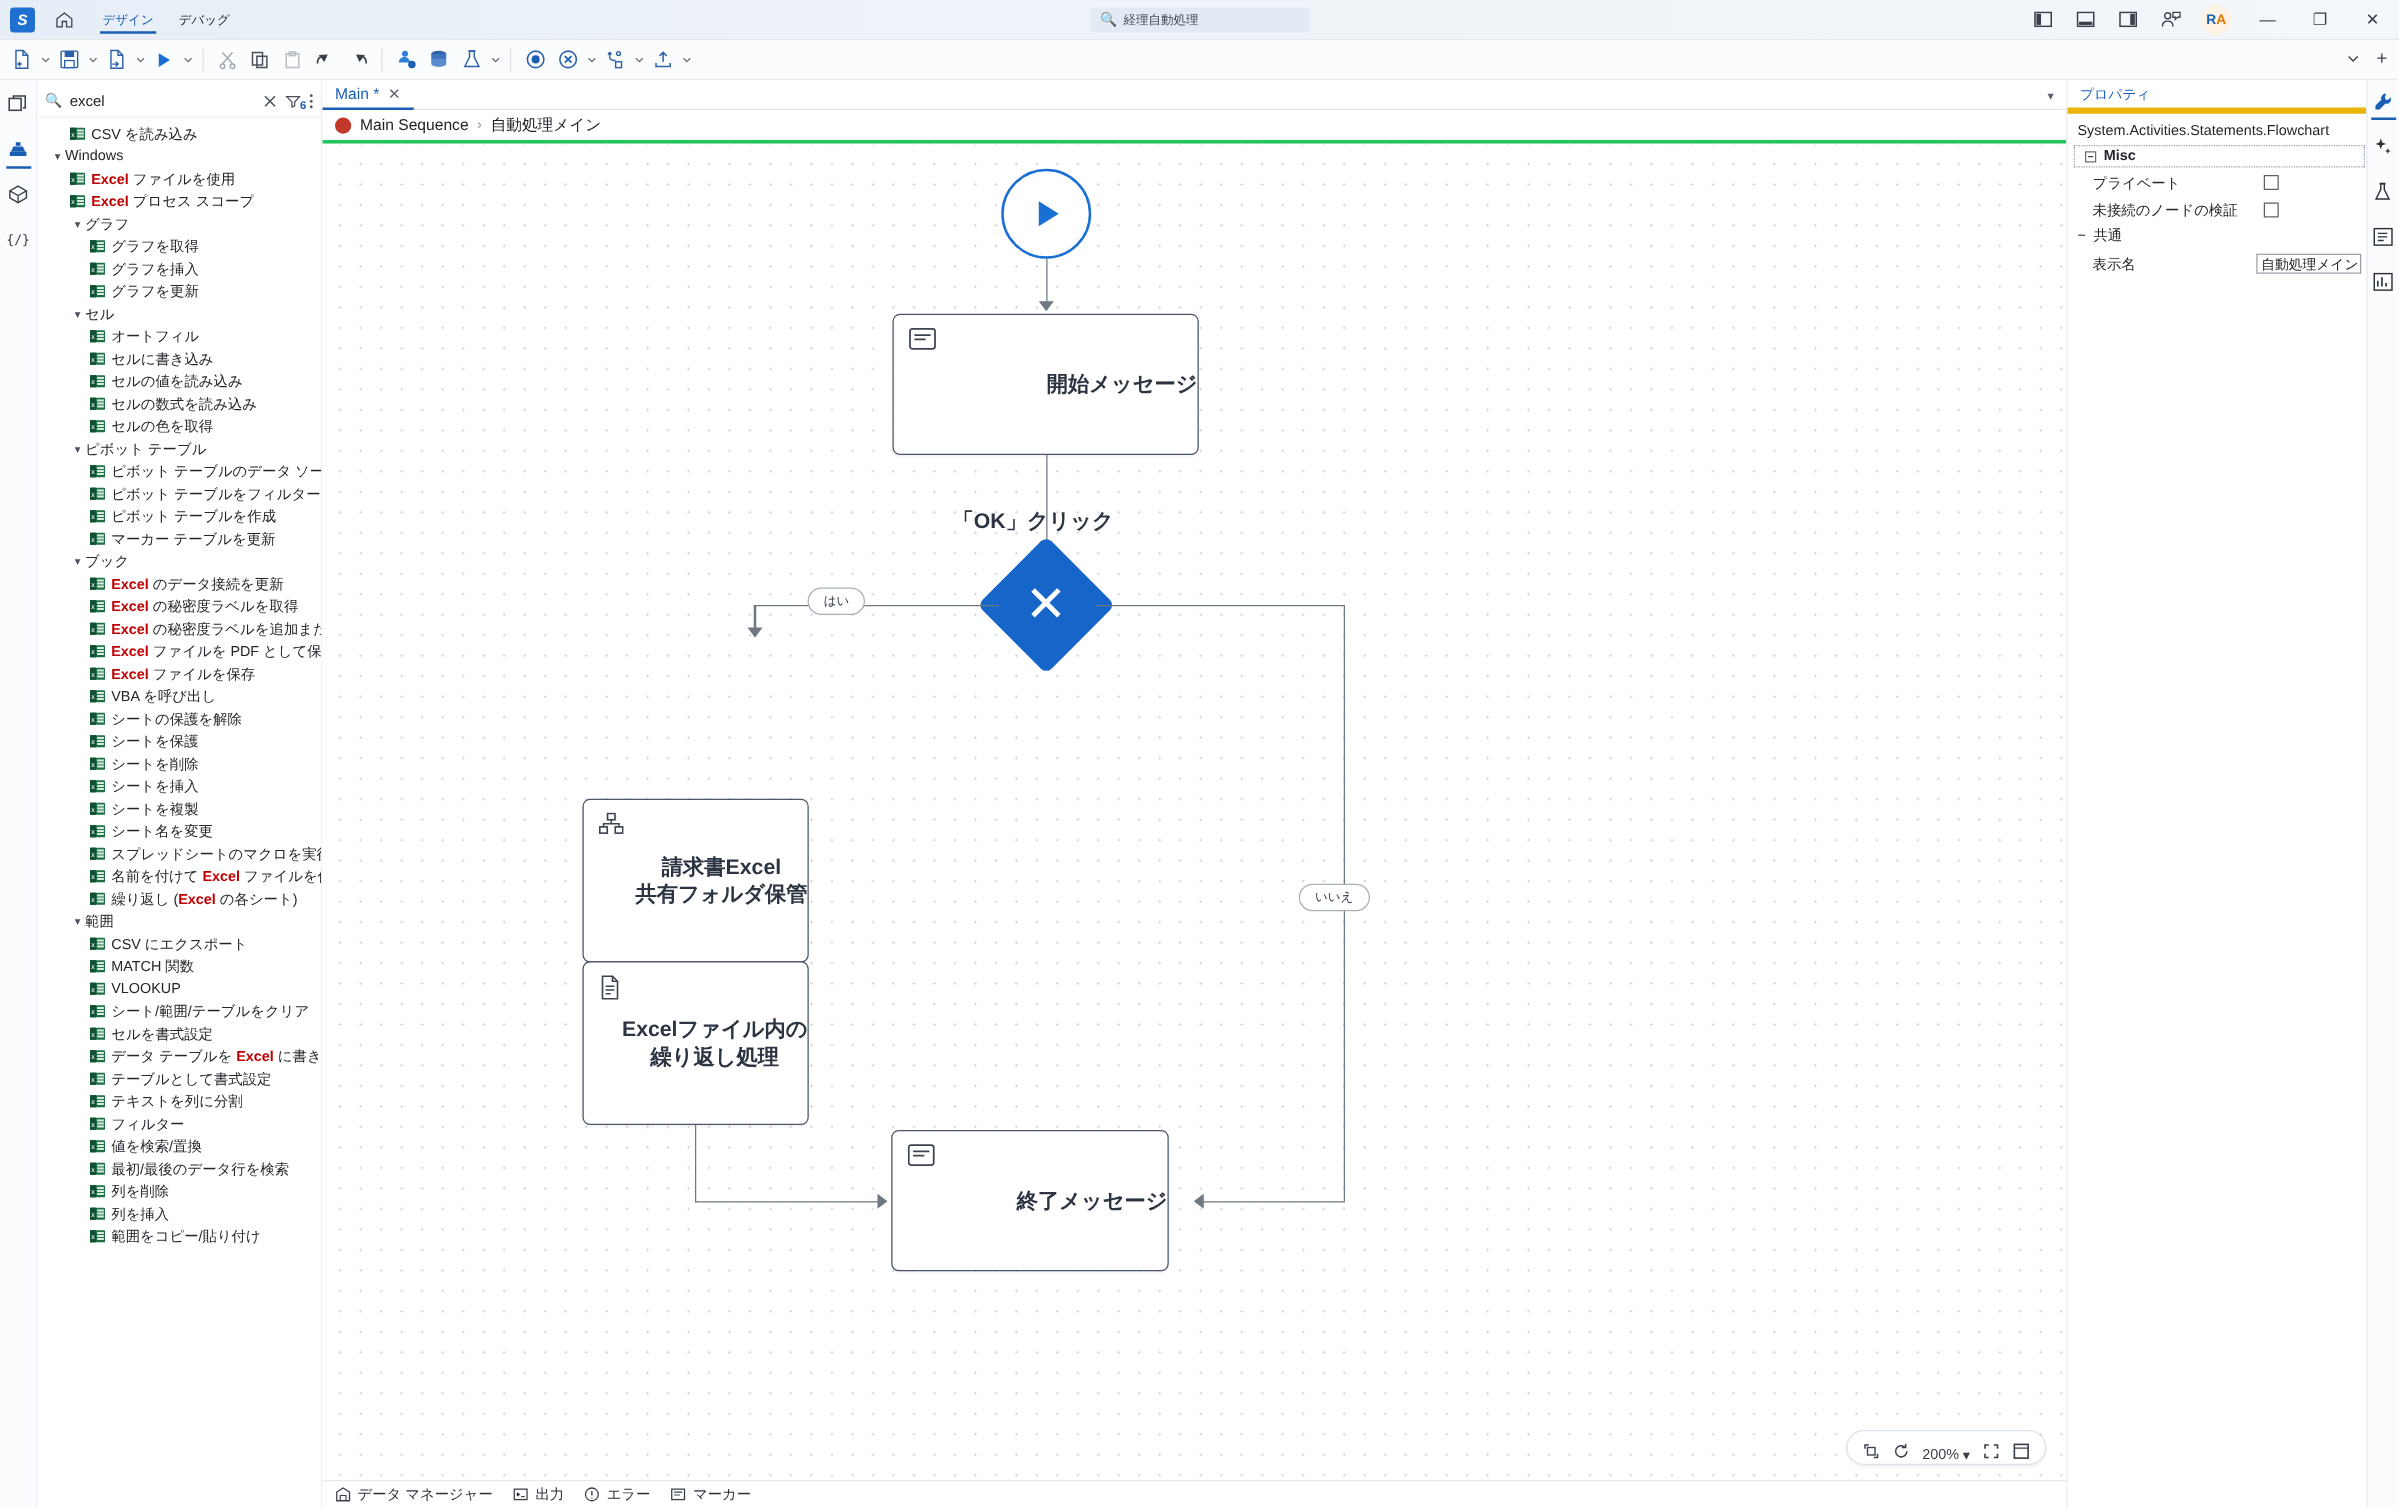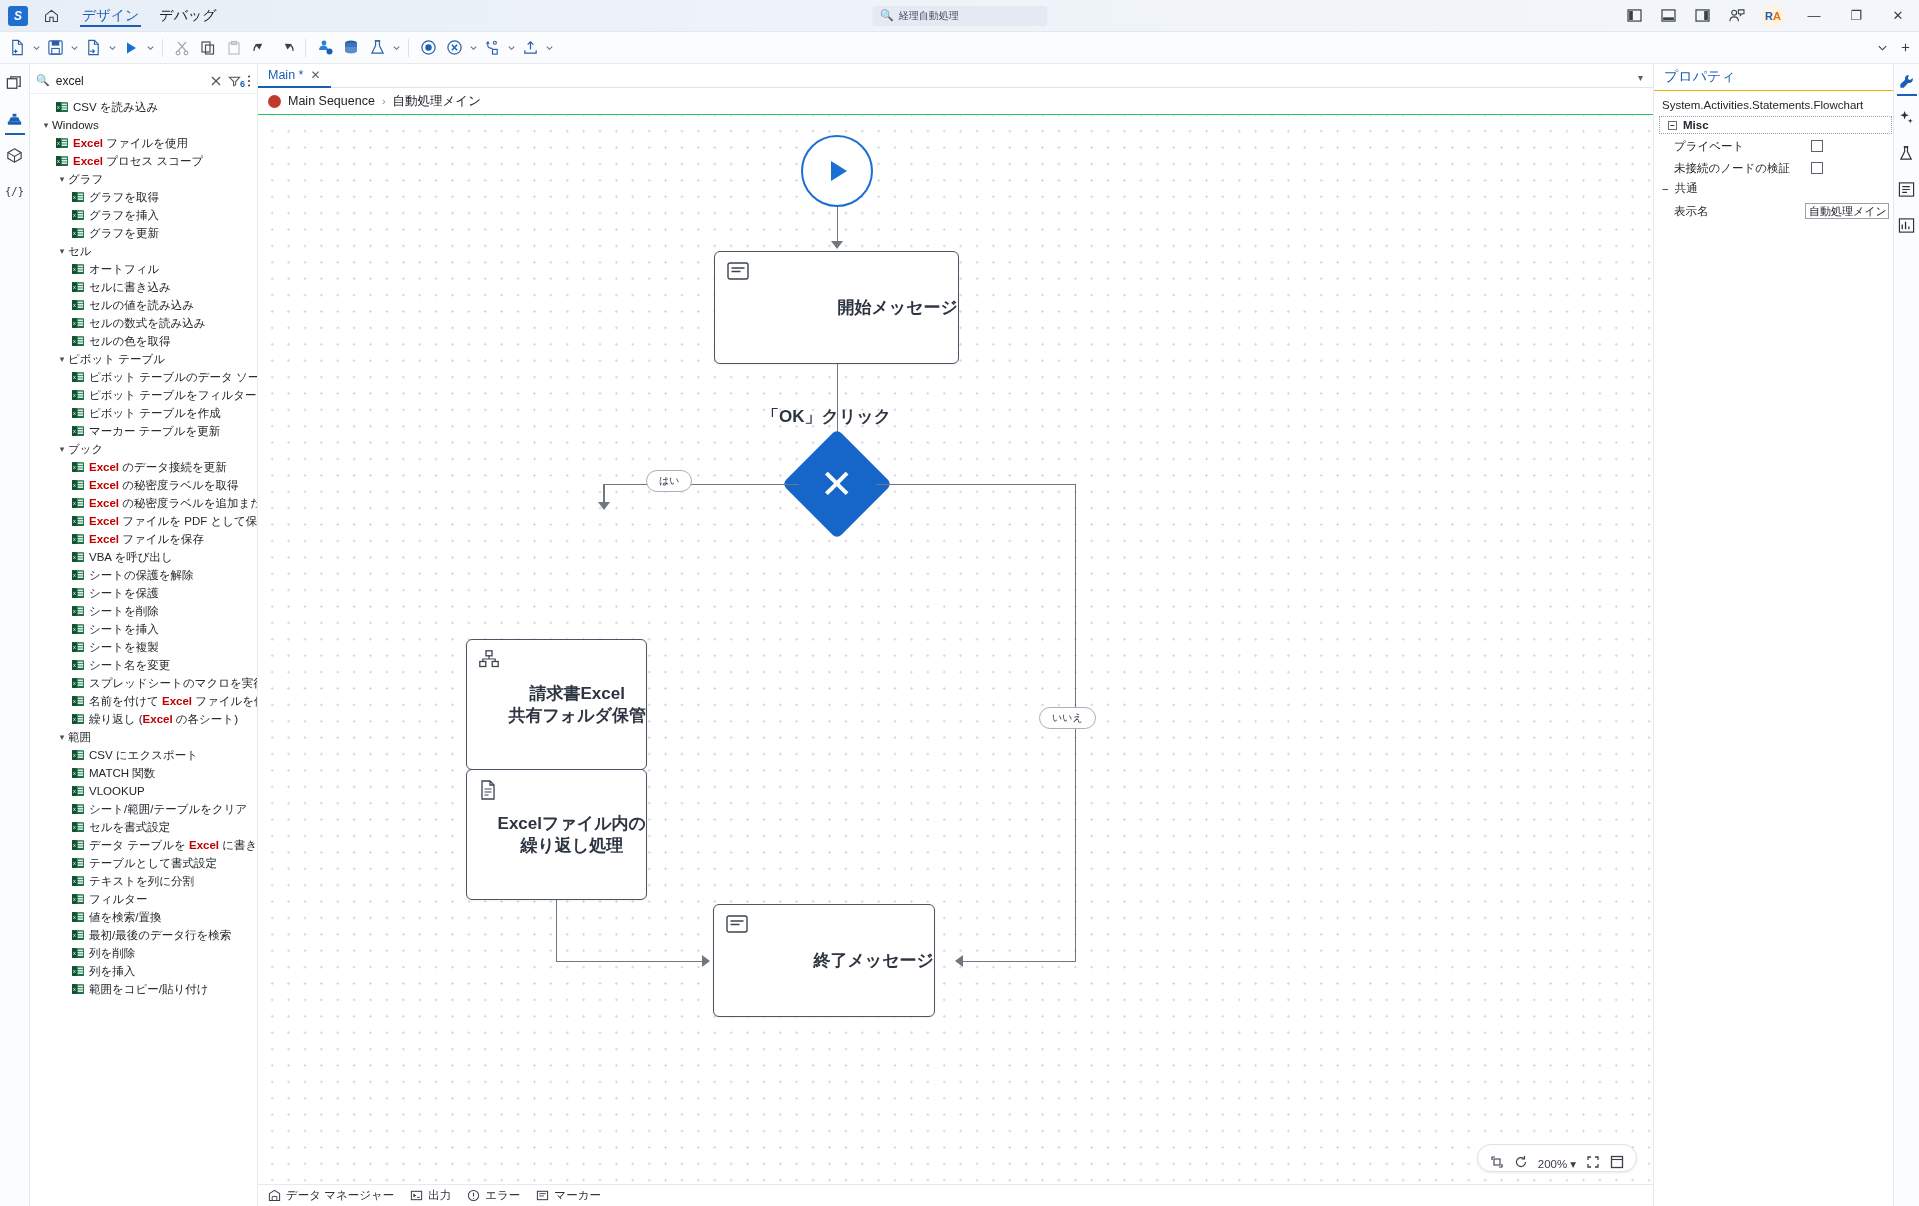--- a/index.html
+++ b/index.html
@@ -19,21 +19,21 @@
     border-bottom: 1px solid #e3e8ee;
   }
   .tb-logo {
     width: 20px; height: 20px; margin-left: 8px; border-radius: 3px;
     background: #1f6fd0; color: #fff; font-size: 12px; font-weight: bold;
     display: flex; align-items: center; justify-content: center; font-style: italic;
   }
   .tb-home { width: 30px; height: 28px; display:flex; align-items:center; justify-content:center; margin-left:8px;}
   .tb-menu { display: flex; align-items: center; height: 100%; margin-left: 6px; }
   .tb-menu-item {
-    font-size: 14px; color: #20242a; padding: 0 10px; height: 100%;
+    font-size: 10px; color: #20242a; padding: 0 10px; height: 100%;
     display: flex; align-items: center; position: relative; cursor: default;
   }
   .tb-menu-item.active { color: #1a5fb4; }
   .tb-menu-item.active::after {
     content: ""; position: absolute; left: 8px; right: 8px; bottom: 4px; height: 2px; background: #1a5fb4;
   }
   .tb-search {
     position: absolute; left: 50%; transform: translateX(-50%);
     width: 175px; height: 20px; background: #e3eaf3; border-radius: 3px;
     display: flex; align-items: center; gap: 5px; padding: 0 8px;
@@ -92,21 +92,21 @@
 
   
   .center { flex: 1; display: flex; flex-direction: column; min-width: 0; background: #fff; }
   .tabstrip { height: 24px; display: flex; align-items: flex-end; border-bottom: 1px solid #e0e5ea; background:#fff; position:relative;}
   .tab {
     height: 24px; display: flex; align-items: center; gap: 7px; padding: 0 10px;
     font-size: 12.5px; color: #1a5fb4; border-bottom: 2px solid #1a5fb4; position: relative; top:1px;
   }
   .tab .x { font-size: 12px; color: #5b6views; color:#5b6169; }
   .tabstrip .chev-right { position: absolute; right: 10px; bottom: 4px; color:#5a6068; font-size:10px;}
-  .breadcrumb { height: 27px; display: flex; align-items: center; gap: 7px; padding-left: 10px; font-size: 12.5px; color: #20242a; border-bottom: 1px solid #22c55e;}
+  .breadcrumb { height: 27px; display: flex; align-items: center; gap: 7px; padding-left: 10px; font-size: 12.5px; color: #20242a; border-bottom: 3px solid #22c55e;}
   .bc-dot { width: 13px; height: 13px; border-radius: 50%; background: #c0392b; }
   .bc-sep { color: #8a9099; font-size: 11px; }
 
   .canvas {
     flex: 1; position: relative; min-height: 0;
     background-color: #ffffff;
     background-image: radial-gradient(circle, #d3d8de 1px, transparent 1.1px);
     background-size: 16.4px 16.4px; background-position: 6px 8px;
     overflow: hidden;
   }
@@ -155,21 +155,21 @@
   .zoombar .zv { display: flex; align-items: center; gap: 3px; }
 
   .statusbar {
     height: 22px; min-height: 22px; border-top: 1px solid #e6eaef; background: #fff;
     display: flex; align-items: center; gap: 16px; padding-left: 10px; font-size: 11.5px; color: #2b3038;
   }
   .sb-item { display: flex; align-items: center; gap: 5px; }
 
   
   .props { width: 240px; background: #fff; border-left: 1px solid #e6eaef; display: flex; flex-direction: column; }
-  .props-title { height: 27px; display: flex; align-items: center; padding-left: 10px; font-size: 14px; color: #1a5fb4; border-bottom: 1px solid #eab308;}
+  .props-title { height: 27px; display: flex; align-items: center; padding-left: 10px; font-size: 11px; color: #1a5fb4; border-bottom: 5px solid #eab308;}
   .props-type { font-size: 11.5px; color: #22262b; padding: 8px 10px 6px 8px; }
   .props-group {
     display: flex; align-items: center; gap: 6px; font-size: 11.5px; font-weight: bold; color: #22262b;
     padding: 2px 8px; outline: 1px dotted #9aa1aa; margin: 0 2px 0 6px;
   }
   .props-group .pm {
     width: 9px; height: 9px; border: 1px solid #6a7078; font-size: 8px; line-height: 7px; text-align: center; color:#22262b;
   }
   .prow { display: flex; align-items: center; height: 18px; font-size: 11.5px; color: #22262b; padding-left: 20px; margin-top:4px;}
   .prow .pl { flex: 1; }

